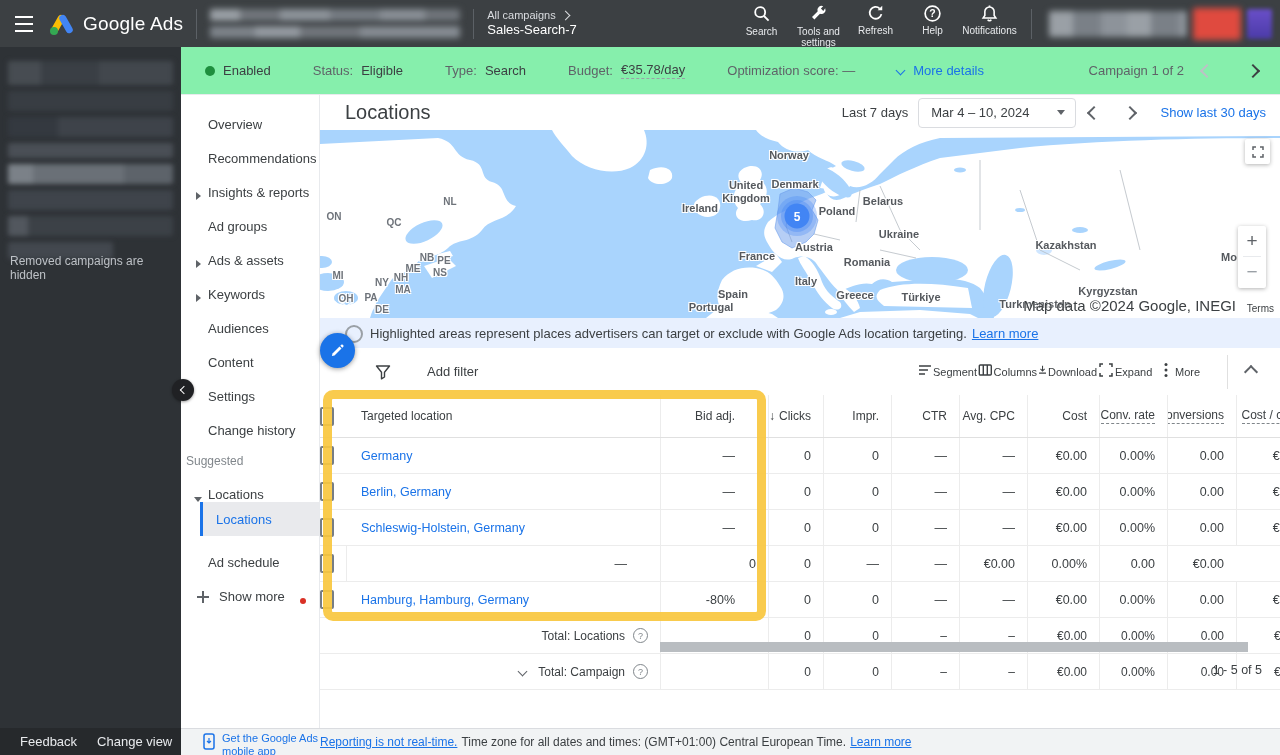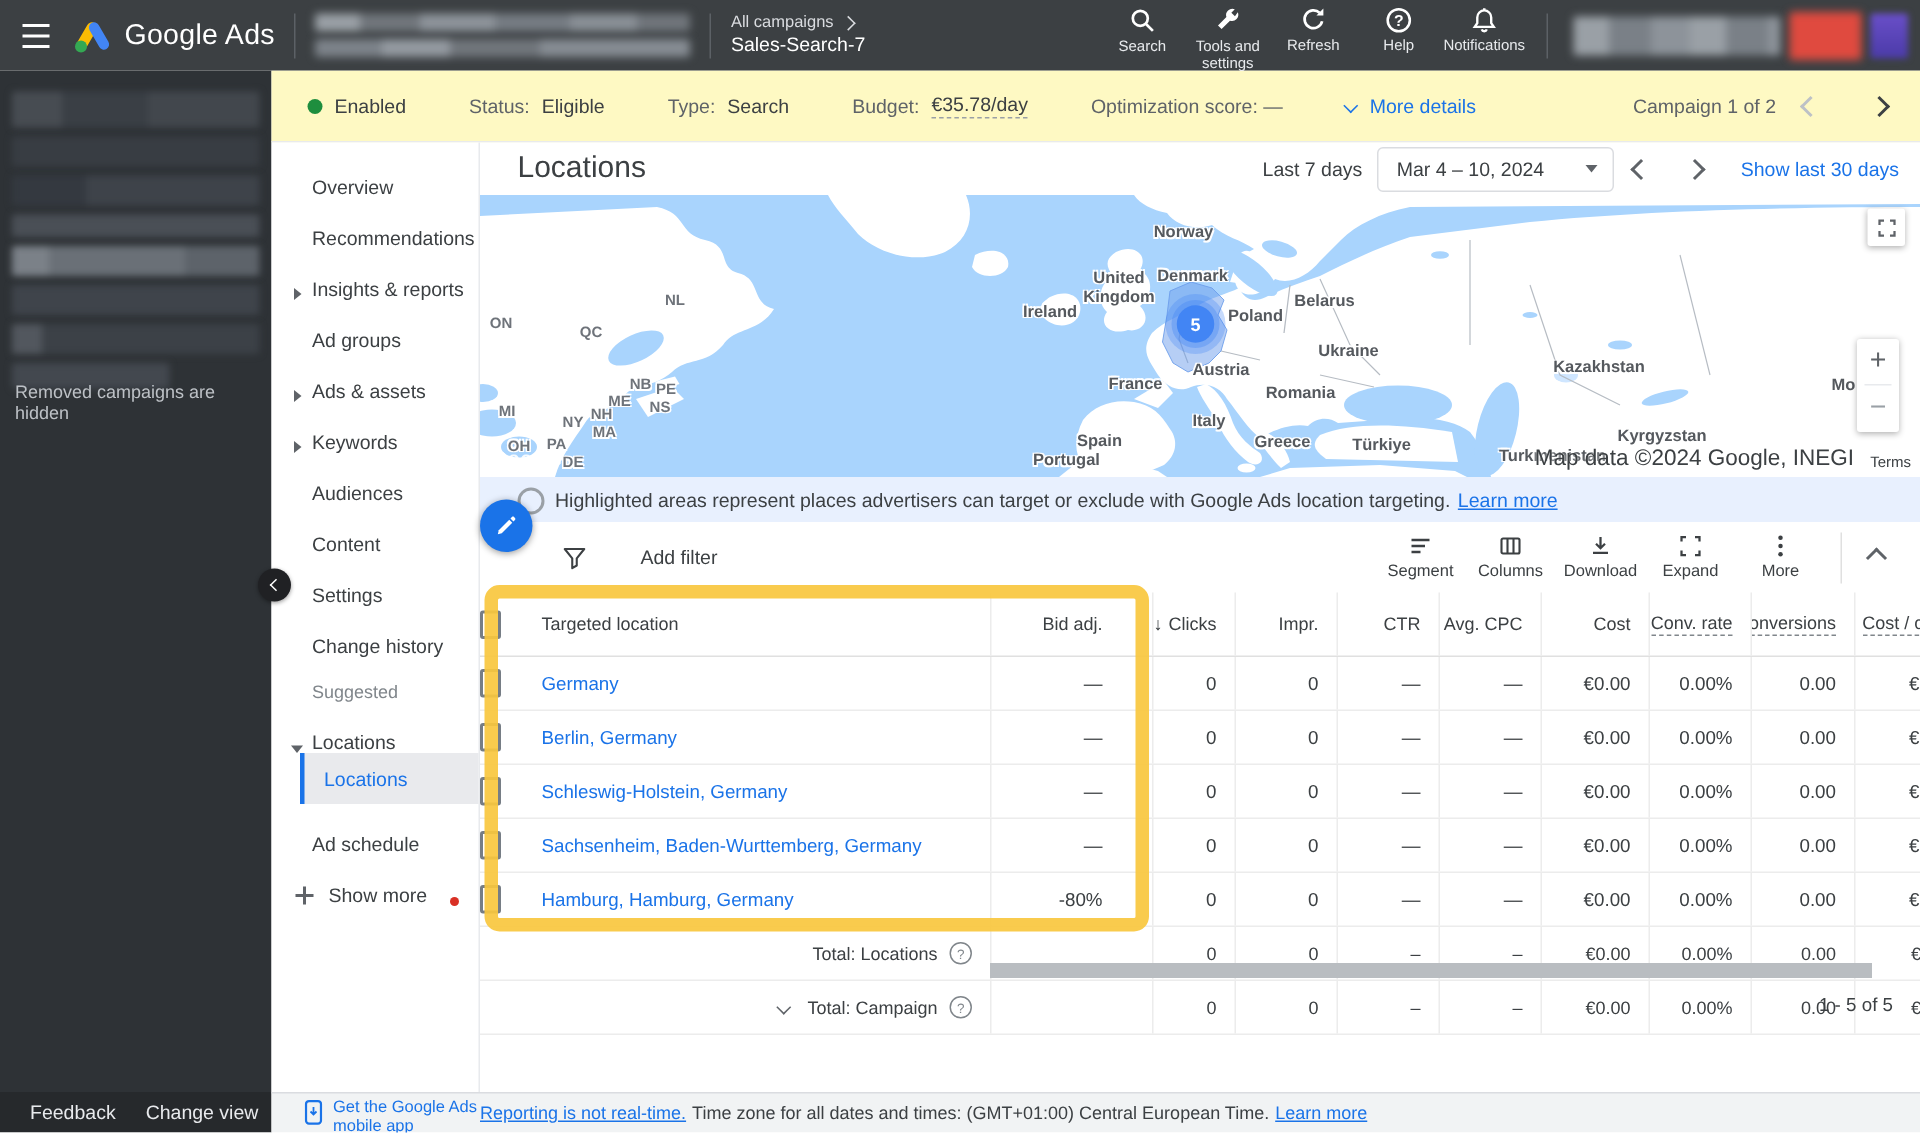--- a/index.html
+++ b/index.html
@@ -45,42 +45,42 @@
   .dp-row:nth-child(4){height:15px;background:#4a4f56}
   .dp-row:nth-child(5){background:linear-gradient(90deg,#7b8188 0 15%,#6a7077 15% 70%,#5d636a 70%)}
   .dp-row:nth-child(6){background:#3f444b}
   .dp-row:nth-child(7){background:linear-gradient(90deg,#52575e 0 12%,#3c4147 12%)}
   .dp-row:nth-child(8){height:17px;width:58%;background:#43484f}
   .dp-note{position:absolute;left:10px;top:207px;font-size:12px;color:#bdc1c6}
   .footer-left{position:absolute;left:0;top:728px;width:181px;height:27px;background:#26292c;
                display:flex;align-items:center;gap:20px;padding-left:20px;box-sizing:border-box;
                color:#e8eaed;font-size:13px;font-weight:500;z-index:21}
   
-  .status-bar{position:absolute;left:181px;top:47px;width:1099px;height:48px;background:#fef9c3;
+  .status-bar{position:absolute;left:181px;top:47px;width:1099px;height:48px;background:#86efac;
               border-bottom:1px solid #e8eaed;box-sizing:border-box;display:flex;align-items:center;
               font-size:13px;padding-left:24px}
   .sb-item{margin-right:42px;display:flex;align-items:center;gap:8px;white-space:nowrap}
   .dot-green{width:10px;height:10px;border-radius:50%;background:#1e8e3e}
   .muted{color:#5f6368}
   .dashed-u{border-bottom:1px dashed #9aa0a6;padding-bottom:1px}
   .link{color:#1a73e8;cursor:pointer}
   .sb-more{display:flex;align-items:center;gap:9px;color:#1a73e8;font-weight:500;cursor:pointer}
   .sb-pager{margin-left:auto;display:flex;align-items:center;color:#5f6368;white-space:nowrap}
   .sb-pager .chev{margin:0 18px}
   .sb-pager .chev.l{color:#bdc1c6}
   .sb-pager .chev.r{color:#3c4043;margin-right:22px}
   
   .subnav{position:absolute;left:181px;top:95px;width:139px;height:633px;background:#fff;
           border-right:1px solid #e8eaed;box-sizing:border-box;font-size:13px;padding-top:3px}
   .sn-item{height:34px;display:flex;align-items:flex-end;padding-left:27px;position:relative;cursor:pointer}
   .tri-r{position:absolute;left:15px;width:0;height:0;border-left:5px solid #5f6368;
          border-top:4px solid transparent;border-bottom:4px solid transparent}
   .tri-d{position:absolute;left:13px;width:0;height:0;border-top:5px solid #5f6368;
          border-left:4px solid transparent;border-right:4px solid transparent}
-  .sn-sec{height:26px;display:flex;align-items:end;padding-left:27px;color:#80868b;font-size:12px;margin-top:4px}
+  .sn-sec{height:26px;display:flex;align-items:end;padding-left:5px;color:#80868b;font-size:12px;margin-top:4px}
   .sn-sub{height:34px;display:flex;align-items:center;padding-left:35px;position:relative;cursor:pointer}
   .sn-sub::before{content:"";position:absolute;left:19px;top:0;bottom:0;width:3px;background:#e8eaed}
   .sn-sub.sel{color:#1a73e8;background:linear-gradient(90deg,transparent 0 19px,#e9eaed 19px)}
   .sn-sub.sel::before{background:#1a73e8}
   .dot-red{position:absolute;right:13px;width:6px;height:6px;border-radius:50%;background:#d93025}
   .plus{position:relative;width:12px;height:12px;margin:0 10px 0 -11px}
   .plus::before{content:"";position:absolute;left:0;top:5px;width:12px;height:2px;background:#5f6368}
   .plus::after{content:"";position:absolute;left:5px;top:0;width:2px;height:12px;background:#5f6368}
   .sn-more{font-weight:500}
   .collapse-fab{position:absolute;left:172px;top:379px;width:22px;height:22px;border-radius:50%;
@@ -115,21 +115,21 @@
   .map-gwm{position:absolute;left:8px;bottom:5px;font-size:13px;font-weight:700;color:#fff;opacity:.9;letter-spacing:.4px}
   .map-attr{position:absolute;right:44px;bottom:4px;font-size:15px;color:#3c4043;text-shadow:0 0 2px #fff}
   .map-terms{position:absolute;right:6px;bottom:4px;font-size:10px;color:#3c4043;cursor:pointer;text-shadow:0 0 2px #fff}
   
   .info-bar{height:30px;background:#e8f0fe;display:flex;align-items:center;padding-left:50px;font-size:13px;gap:5px}
   .info-bar .link{text-decoration:underline}
   .toolbar{height:47px;display:flex;align-items:center}
   .funnel{margin-left:55px}
   .add-filter{margin-left:36px;font-size:13px;color:#3c4043;cursor:pointer}
   .tbr{margin-left:auto;display:flex;align-items:center}
-  .tb-act{display:flex;flex-direction:column;align-items:center;width:60px;font-size:11px;color:#3c4043;cursor:pointer}
+  .tb-act{display:flex;align-items:center;width:60px;font-size:11px;color:#3c4043;cursor:pointer}
   .tb-act svg{margin-bottom:3px}
   .tbr-div{width:1px;height:34px;background:#e0e0e0;margin:0 10px}
   .tb-collapse{margin:0 24px 0 8px;color:#5f6368;cursor:pointer}
   
   .table{position:relative;font-size:12.5px}
   .trow{display:grid;grid-template-columns:26px 314px 108px 55px 68px 68px 68px 72px 68px 69px 80px;
         align-items:stretch;height:35px;border-bottom:1px solid #ececec}
   .trow.head{height:42px;border-bottom:1px solid #e0e0e0;font-size:12px}
   .c{display:flex;align-items:center;justify-content:flex-end;padding-right:12px;box-sizing:border-box;
      border-left:1px solid #ececec;white-space:nowrap;overflow:hidden}
@@ -667,23 +667,20 @@
           <span>0.00</span>
         </div>
       <div class="c">
           <span>€0.00</span>
         </div>
     </div>
     <div class="trow">
       <div class="c nb cbx-cell">
           <span class="cbx"></span>
         </div>
-      <div class="c nb loc">
-          <span class="rowlink">Sachsenheim, Baden-Wurttemberg, Germany</span>
-        </div>
       <div class="c bid">
           <span>—</span>
         </div>
       <div class="c">
           <span>0</span>
         </div>
       <div class="c">
           <span>0</span>
         </div>
       <div class="c">

